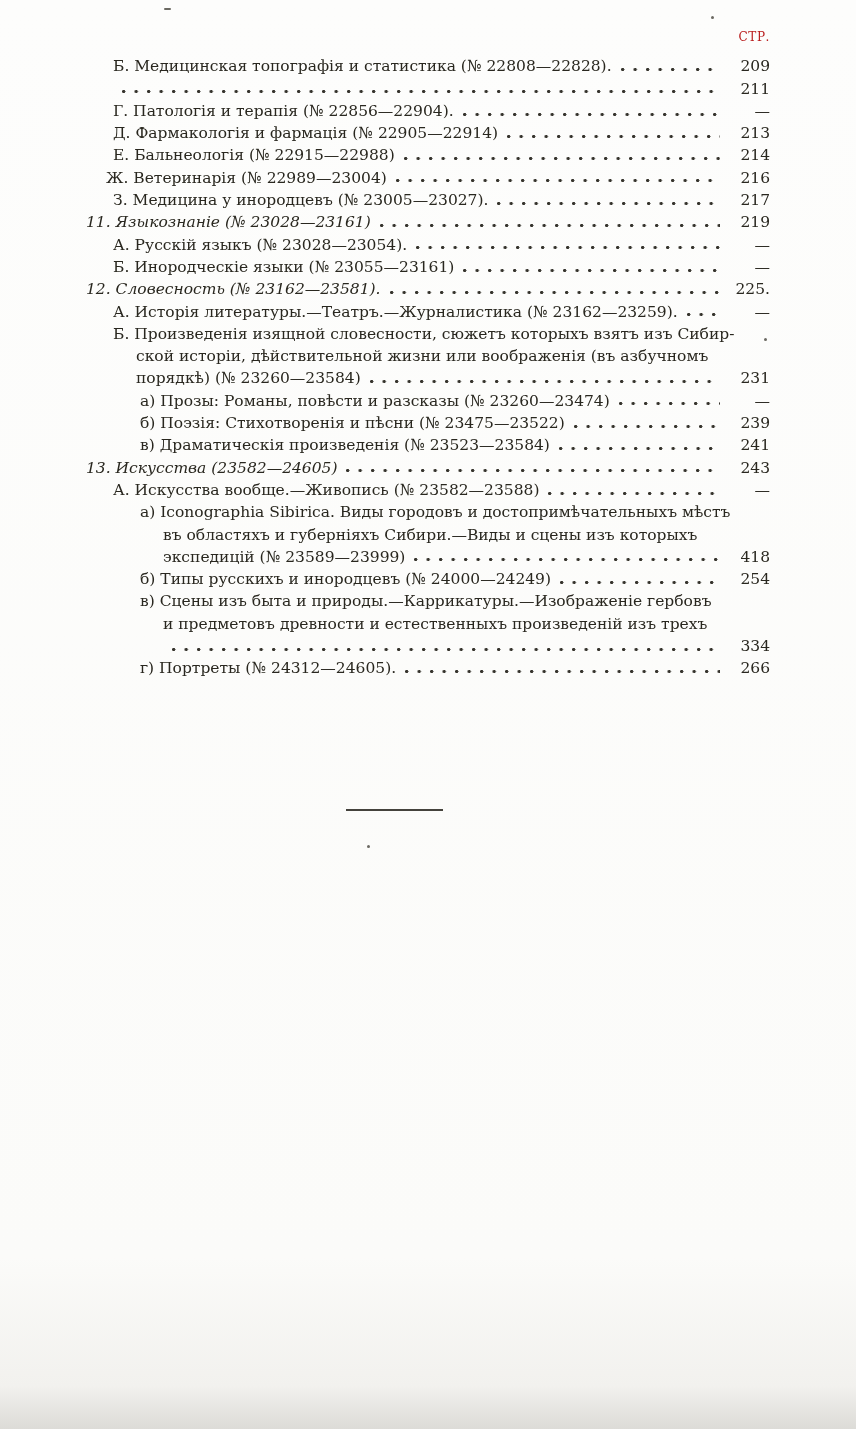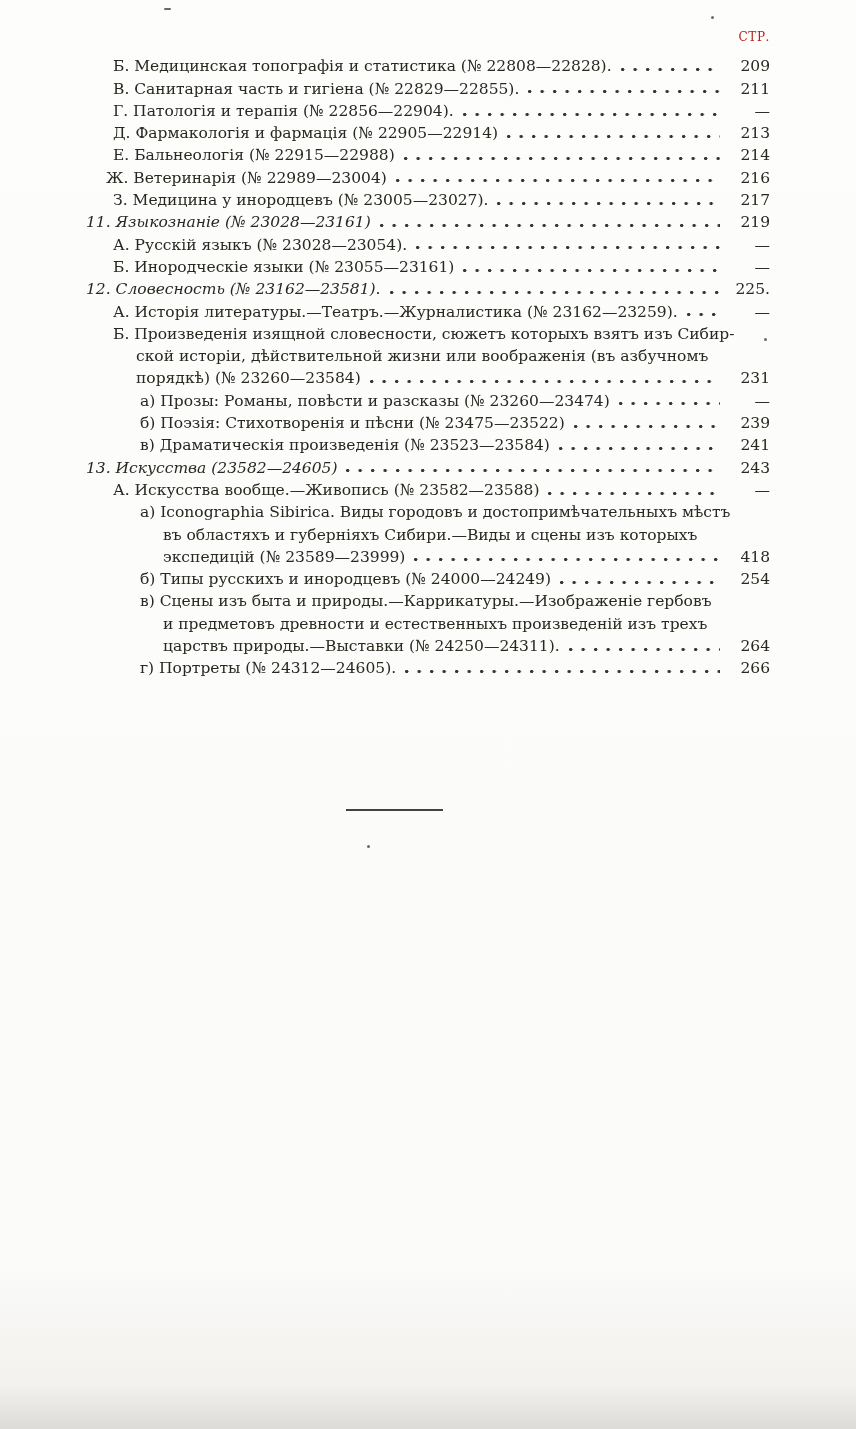--- a/index.html
+++ b/index.html
@@ -62,21 +62,20 @@
 <div class="sheet">
 
   <div class="col-header">СТР.</div>
 
   <div class="row i27">
     <span class="txt">Б. Медицинская топографія и статистика (№ 22808—22828).</span>
     <span class="leader"></span>
     <span class="pg">209</span>
   </div>
   <div class="row i27">
-    <span class="txt">В. Санитарная часть и гигіена (№ 22829—22855).</span>
     <span class="leader"></span>
     <span class="pg">211</span>
   </div>
   <div class="row i27">
     <span class="txt">Г. Патологія и терапія (№ 22856—22904).</span>
     <span class="leader"></span>
     <span class="pg">—</span>
   </div>
   <div class="row i27">
     <span class="txt">Д. Фармакологія и фармація (№ 22905—22914)</span>
@@ -175,23 +174,22 @@
     <span class="leader"></span>
     <span class="pg">254</span>
   </div>
   <div class="row i54">
     <span class="txt">в) Сцены изъ быта и природы.—Каррикатуры.—Изображеніе гербовъ</span>
   </div>
   <div class="row i77">
     <span class="txt">и предметовъ древности и естественныхъ произведеній изъ трехъ</span>
   </div>
   <div class="row i77">
-    <span class="txt">царствъ природы.—Выставки (№ 24250—24311).</span>
-    <span class="leader"></span>
-    <span class="pg">264</span>
+    <span class="leader"></span>
+    <span class="pg">334</span>
   </div>
   <div class="row i54">
     <span class="txt">г) Портреты (№ 24312—24605).</span>
     <span class="leader"></span>
     <span class="pg">266</span>
   </div>
 
   <div class="divider"></div>
 </div>
 

